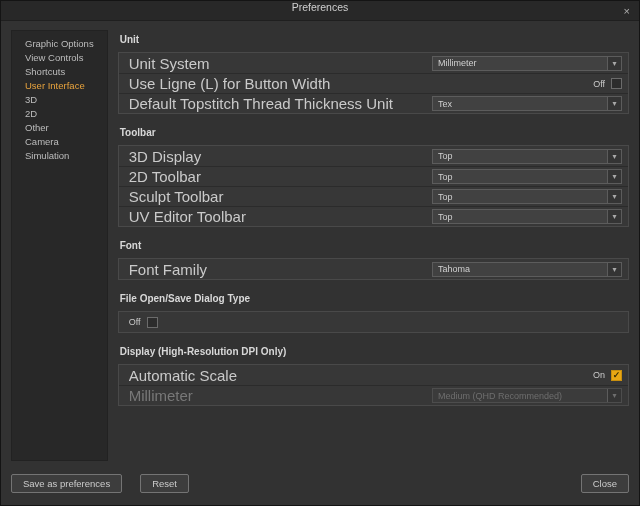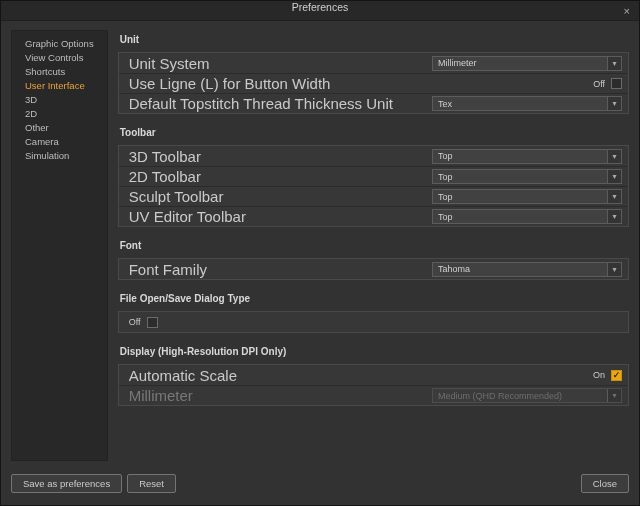--- a/index.html
+++ b/index.html
@@ -76,21 +76,21 @@
     background:#eaa713;border-color:#c98f0e;color:#3a2e05;font-weight:bold;
   }
   .row.disabled .row-label{color:#787878;}
   .row.disabled .dropdown{background:#3b3b3b;border-color:#4d4d4d;}
   .row.disabled .dd-value{color:#6e6e6e;}
   .row.disabled .dd-arrow{color:#6e6e6e;}
   .footer{
     flex:0 0 44px;display:flex;align-items:center;justify-content:space-between;
     padding:0 10px;box-sizing:border-box;
   }
-  .footer-left{display:flex;gap:5px;align-items:flex-end;}
+  .footer-left{display:flex;gap:18px;align-items:flex-end;}
   .btn{
     background:#3d3d3d;border:1px solid #747474;border-radius:2px;
     color:#cccccc;font-size:9.5px;font-family:inherit;
     height:19px;padding:0 11px;cursor:default;
   }
 </style>
 </head>
 <body>
 
 <div class="window">
@@ -130,21 +130,21 @@
             <span class="row-label">Default Topstitch Thread Thickness Unit</span>
             <div class="dropdown">
               <span class="dd-value">Tex</span>
               <span class="dd-arrow">▾</span>
             </div>
           </div>
         </div>
         <div class="section-title">Toolbar</div>
         <div class="group">
           <div class="row">
-            <span class="row-label">3D Toolbar</span>
+            <span class="row-label">3D Display</span>
             <div class="dropdown">
               <span class="dd-value">Top</span>
               <span class="dd-arrow">▾</span>
             </div>
           </div>
           <div class="row">
             <span class="row-label">2D Toolbar</span>
             <div class="dropdown">
               <span class="dd-value">Top</span>
               <span class="dd-arrow">▾</span>

